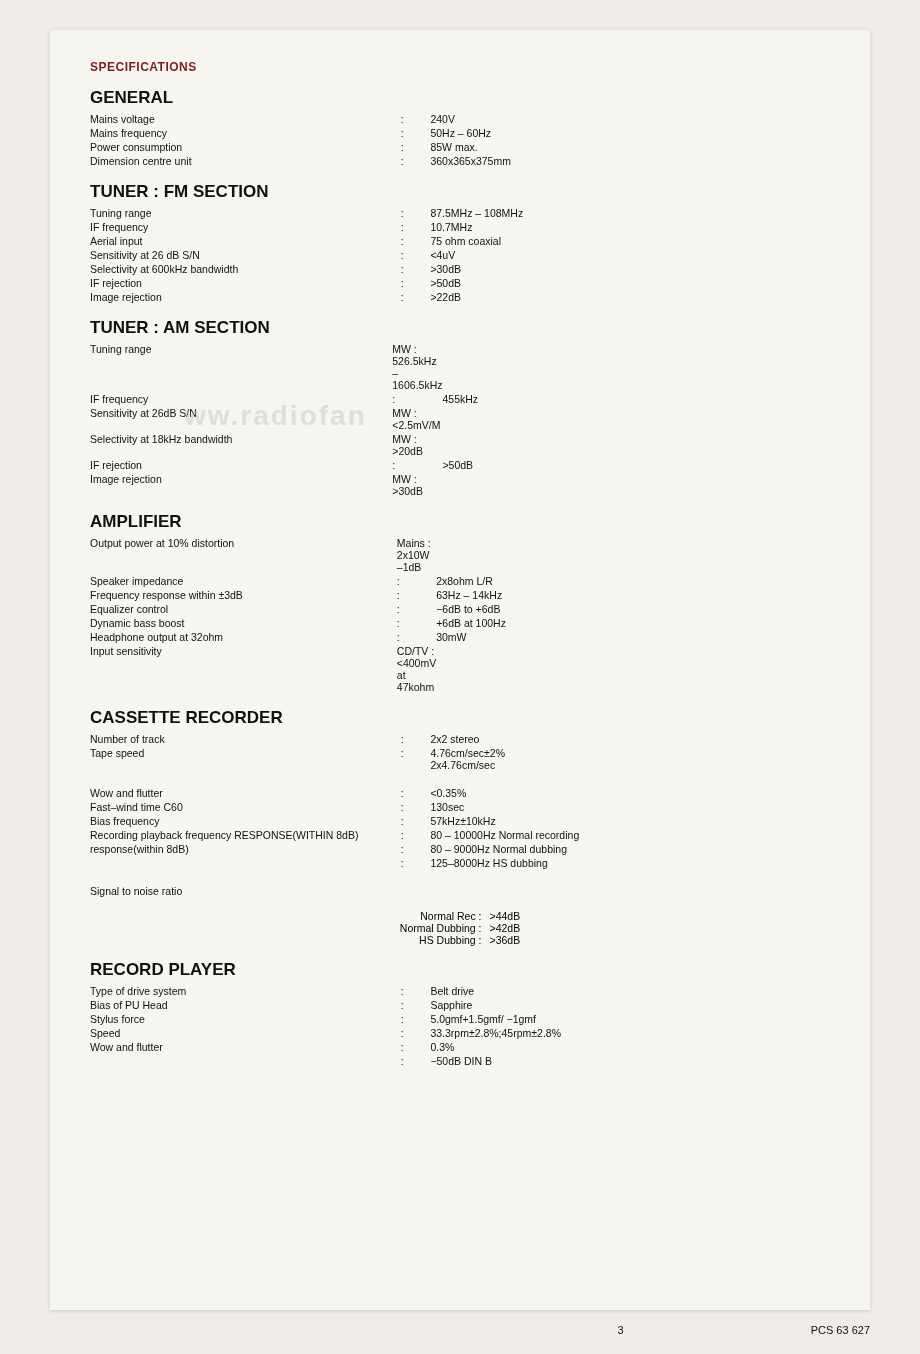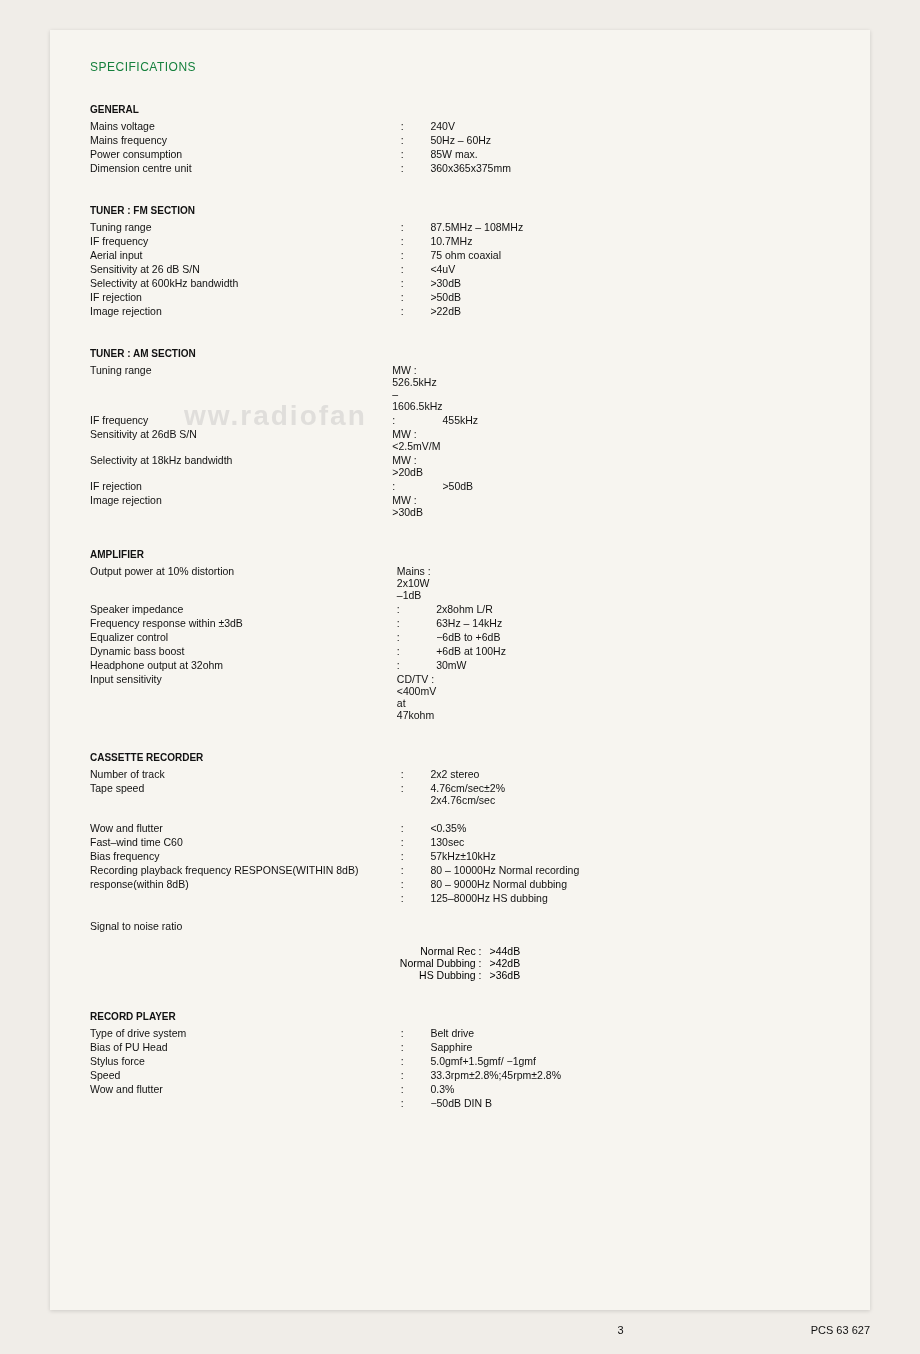--- a/index.html
+++ b/index.html
@@ -21,30 +21,30 @@
     .paper {
       background: #f7f5f0;
       margin: 30px 50px;
       padding: 30px 40px 60px 40px;
       min-height: 1280px;
       box-shadow: 0 1px 4px rgba(0,0,0,0.15);
       position: relative;
     }
     .main-title {
       font-size: 12px;
-      font-weight: normal;
+      font-weight: bold;
       letter-spacing: 0.5px;
       margin-bottom: 14px;
-      color: #15803d;
+      color: #7f1d1d;
     }
     .section-title {
-      font-size: 10px;
+      font-size: 17px;
       font-weight: bold;
       margin-bottom: 4px;
-      margin-top: 30px;
+      margin-top: 14px;
       color: #111;
     }
     .spec-table {
       width: 100%;
       border-collapse: collapse;
       margin-bottom: 2px;
     }
     .spec-table tr td {
       font-size: 10.5px;
       color: #111;

